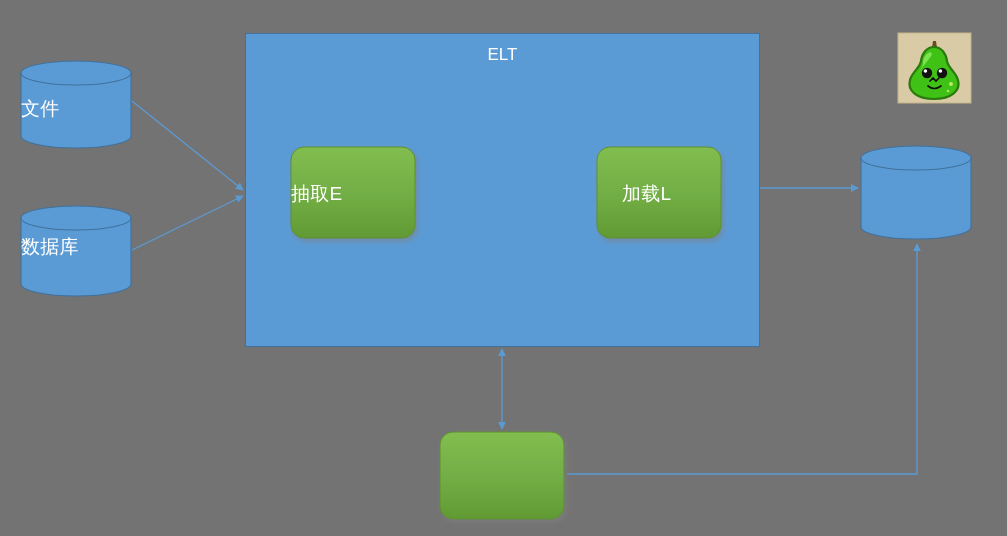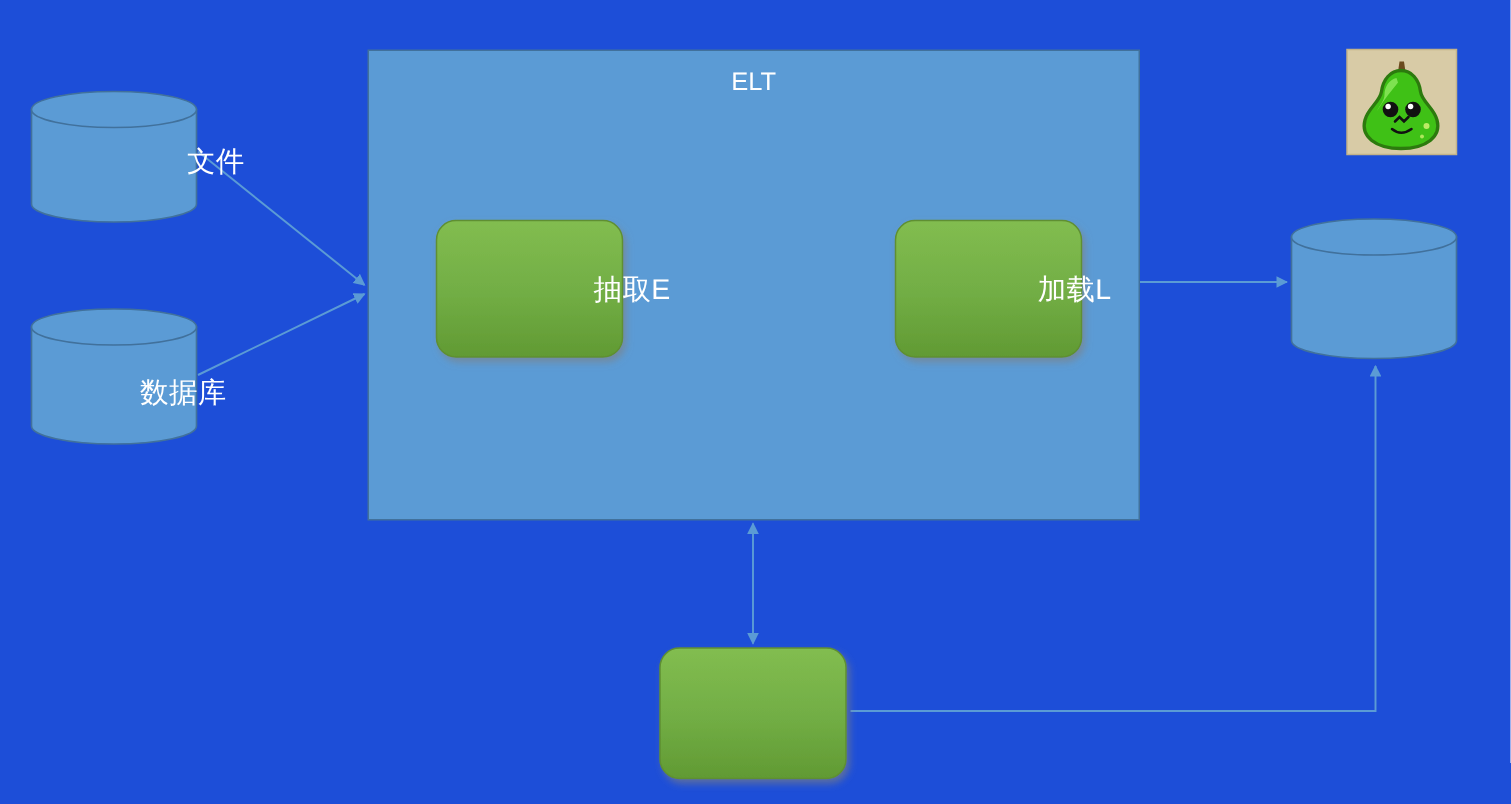--- a/index.html
+++ b/index.html
@@ -7,41 +7,40 @@
     padding: 0;
     background: #ffffff;
   }
   body {
     font-family: "Liberation Sans", "DejaVu Sans", sans-serif;
   }
   #canvas {
     position: relative;
     width: 1007px;
     height: 536px;
-    background: #1d4ed8;
+    background: #737373;
     overflow: hidden;
     text-decoration: underline;
   }
   .svg-layer {
     position: absolute;
     left: 0;
     top: 0;
     width: 1007px;
     height: 536px;
   }
   .node-label {
     position: absolute;
     color: #ffffff;
     font-size: 19px;
     line-height: 1;
     white-space: nowrap;
-    text-align: right;
+    text-align: left;
     pointer-events: none;
     letter-spacing: 0.2px;
-    margin-left: 32px;
   }
   .cyl-label {
     font-size: 19px;
   }
   .elt-title {
     position: absolute;
     color: #ffffff;
     font-size: 17px;
     white-space: nowrap;
     text-align: center;
@@ -127,21 +126,21 @@
       <path d="M 928 86 Q 934 91 941 86" fill="none" stroke="#111111" stroke-width="1.7" stroke-linecap="round"></path>
       <circle cx="951" cy="84" r="2" fill="#c9f06e" opacity="0.9"></circle>
       <circle cx="948" cy="91" r="1.3" fill="#c9f06e" opacity="0.8"></circle>
     </g>
   </svg>
 
   <div class="elt-title" style="left:245px; top:45px; width:515px;">ELT</div>
 
   <div class="node-label cyl-label" style="left:21px; top:99px; width:110px;">文件</div>
 
-  <div class="node-label cyl-label" style="left:21px; top:253px; width:98px;">数据库</div>
+  <div class="node-label cyl-label" style="left:21px; top:237px; width:98px;">数据库</div>
 
 
   <div class="node-label green-label" style="left:291px; top:184px; width:124px;">抽取E</div>
 
-  <div class="node-label green-label" style="left:597px; top:184px; width:112px;">加载L</div>
+  <div class="node-label green-label" style="left:597px; top:184px; width:112px;padding-left:25px;">加载L</div>
 
 
 </div>
 
 </body></html>

